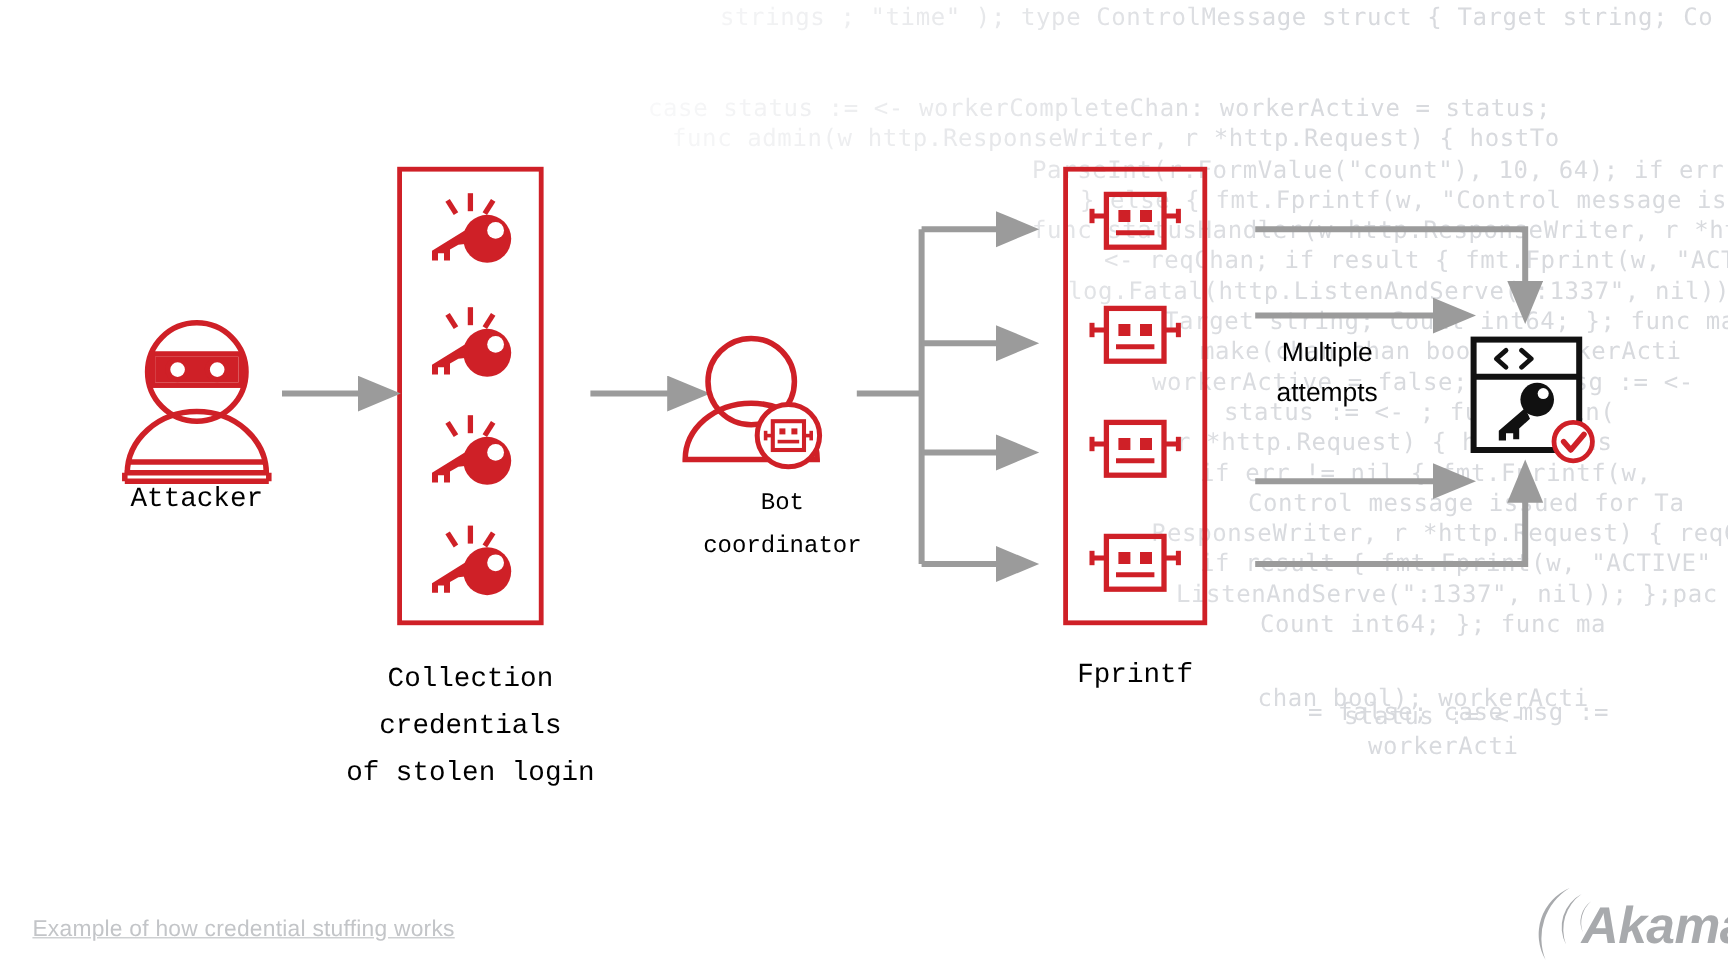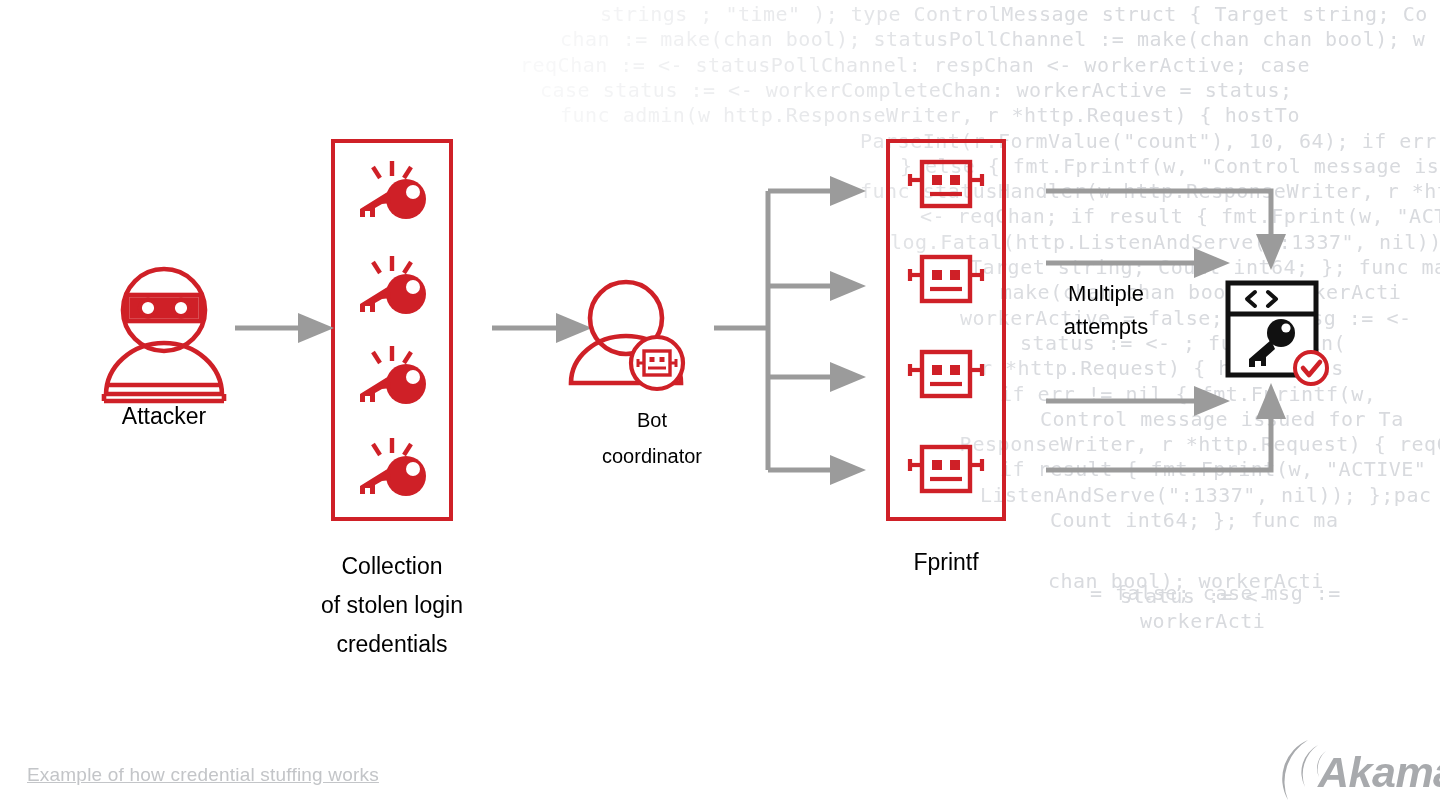--- a/index.html
+++ b/index.html
@@ -38,21 +38,21 @@
     line-height: 25px;
   }
 
   
   .node-label {
     position: absolute;
     text-align: center;
     color: #000000;
     font-size: 22px;
     line-height: 28px;
-    font-family: Liberation Sans, sans-serif;
+    font-family: Liberation Mono, monospace;
   }
   .flow-label {
     position: absolute;
     text-align: center;
     color: #000000;
     font-size: 22px;
     line-height: 33px;
   }
   .caption {
     position: absolute;
@@ -72,22 +72,20 @@
   svg { display: block; overflow: visible; }
   .ovl { position: absolute; left: 0; top: 0; pointer-events: none; }
 </style>
 </head>
 <body>
 
 <div id="stage">
 
   <div id="code-bg">
       <div class="code-line" style="top: 2px; left: 600px;">strings ; "time" ); type ControlMessage struct { Target string; Co</div>
-      <div class="code-line" style="top: 27.3px; left: 560px;">chan := make(chan bool); statusPollChannel := make(chan chan bool); w</div>
-      <div class="code-line" style="top: 52.6px; left: 520px;">reqChan := &lt;- statusPollChannel: respChan &lt;- workerActive; case</div>
       <div class="code-line" style="top: 77.9px; left: 540px;">case status := &lt;- workerCompleteChan: workerActive = status;</div>
       <div class="code-line" style="top: 103.2px; left: 560px;">func admin(w http.ResponseWriter, r *http.Request) { hostTo</div>
       <div class="code-line" style="top: 128.5px; left: 860px;">ParseInt(r.FormValue("count"), 10, 64); if err != nil { fmt.Fprintf(w,</div>
       <div class="code-line" style="top: 153.8px; left: 900px;">} else { fmt.Fprintf(w, "Control message issued for Ta</div>
       <div class="code-line" style="top: 179.1px; left: 860px;">func statusHandler(w http.ResponseWriter, r *http.Request) { reqChan</div>
       <div class="code-line" style="top: 204.4px; left: 920px;">&lt;- reqChan; if result { fmt.Fprint(w, "ACTIVE"</div>
       <div class="code-line" style="top: 229.7px; left: 890px;">log.Fatal(http.ListenAndServe(":1337", nil)); };pac</div>
       <div class="code-line" style="top: 255px; left: 970px;">Target string; Count int64; }; func ma</div>
       <div class="code-line" style="top: 280.3px; left: 1000px;">make(chan chan bool); workerActi</div>
       <div class="code-line" style="top: 305.6px; left: 960px;">workerActive = false; case msg := &lt;-</div>
@@ -294,22 +292,22 @@
     </g>
   </svg>
 
   <div style="position:absolute; left:1318px; top:748px; font-family:'Liberation Sans', sans-serif;
               font-size:43px; font-weight:bold; font-style:italic; color:#a8aaad; letter-spacing:-0.5px;">Akamai</div>
 
   <div class="node-label" style="left:64px; top:402px; width:200px; font-size:23px;">Attacker</div>
 
   <div class="node-label" style="left:252px; top:547px; width:280px; font-size:23px; line-height:39px;">
     <div>Collection</div>
+    <div>credentials</div>
     <div>of stolen login</div>
-    <div>credentials</div>
   </div>
 
   <div class="node-label" style="left:532px; top:402px; width:240px; font-size:20px; line-height:36px;">
     <div>Bot</div>
     <div>coordinator</div>
   </div>
 
   <div class="node-label" style="left:846px; top:548px; width:200px; font-size:23px;">Fprintf</div>
 
   <div class="flow-label" style="left:1016px; top:277px; width:180px;">

